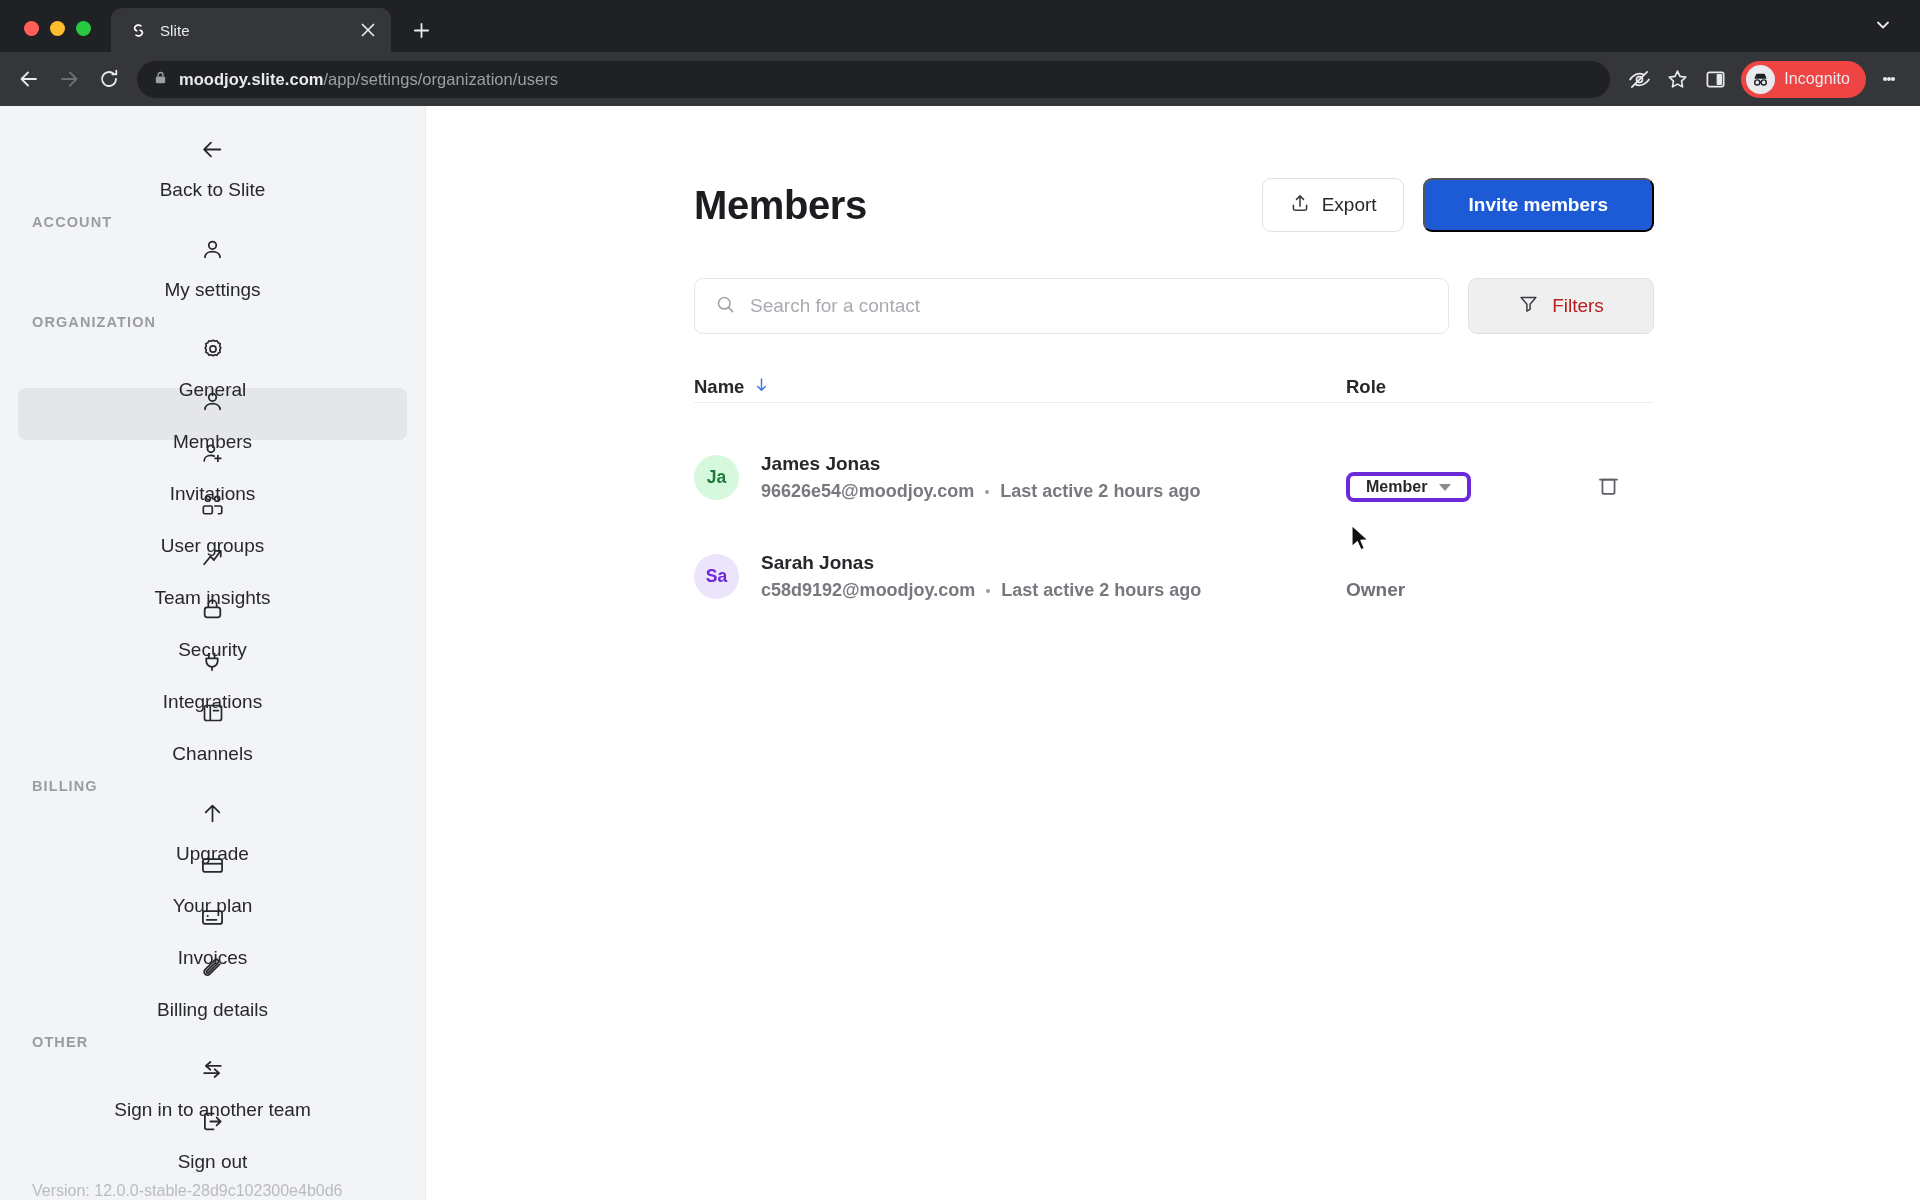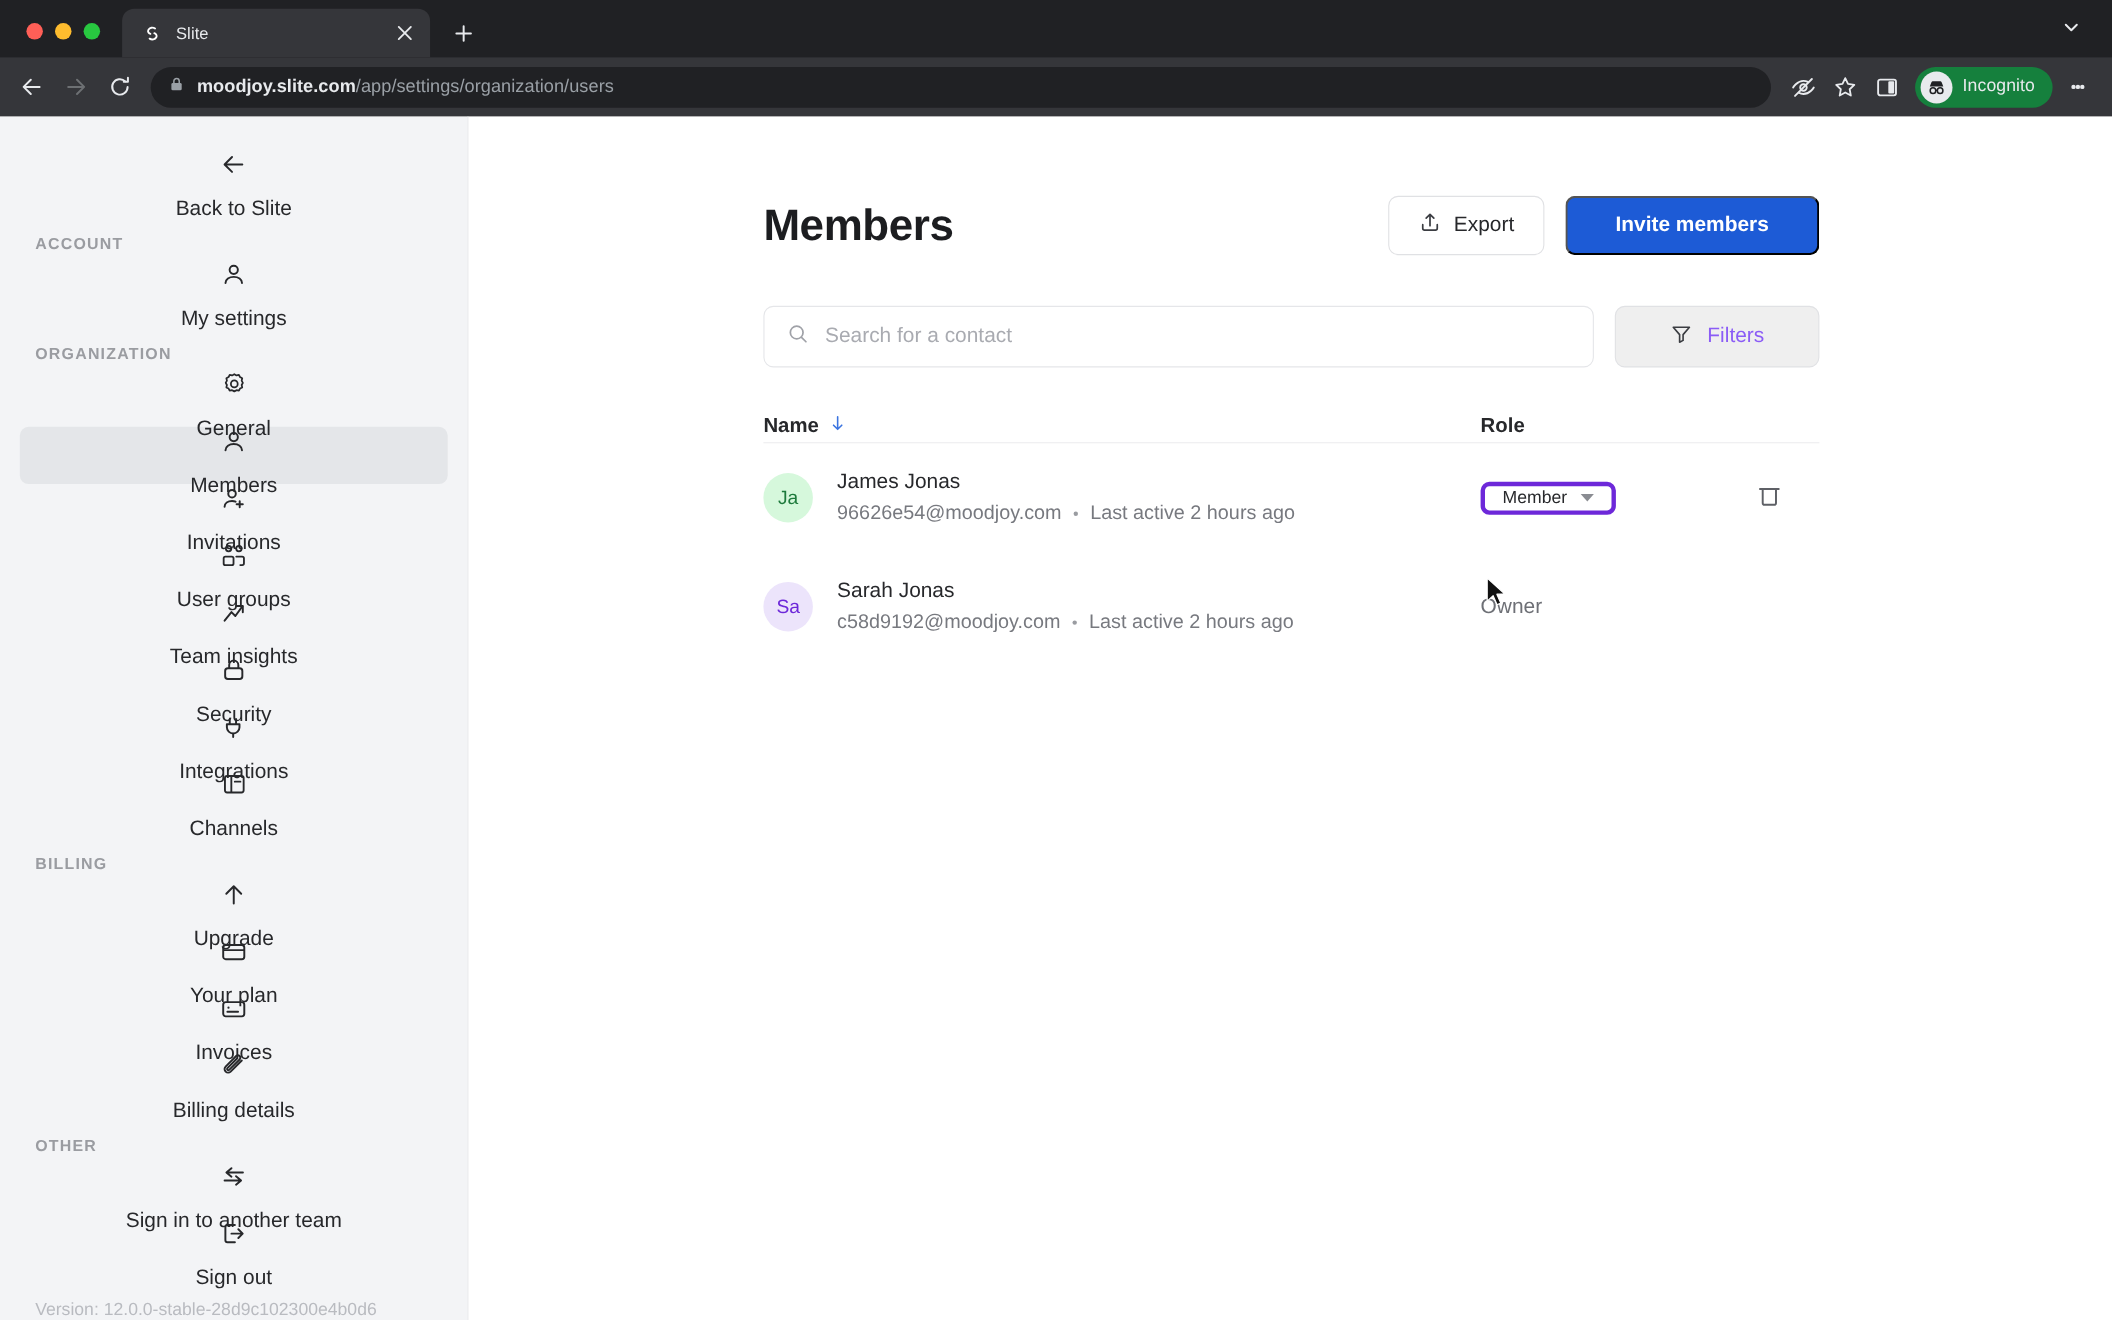--- a/index.html
+++ b/index.html
@@ -51,21 +51,21 @@
     justify-content: center; flex: 0 0 38px;
   }
   .omnibox {
     flex: 1; height: 37px; background: #202124; border-radius: 19px; margin: 0 9px 0 7px;
     display: flex; align-items: center; padding: 0 16px; gap: 11px; min-width: 0;
   }
   .omnibox-text { font-size: 16.5px; color: #9aa0a6; white-space: nowrap; letter-spacing: .05px; }
   .omnibox-text b { color: #e8eaed; font-weight: 700; }
   .tb-icon { width: 36px; height: 36px; border-radius: 50%; display: flex; align-items: center; justify-content: center; flex:0 0 36px;}
   .incognito-chip {
-    height: 37px; background: #15803d; border-radius: 19px; display: flex; align-items: center;
+    height: 37px; background: #ef4444; border-radius: 19px; display: flex; align-items: center;
     padding: 0 16px 0 5px; gap: 9px; margin-left: 6px;
   }
   .incog-avatar {
     width: 29px; height: 29px; border-radius: 50%; background: #e8eaed;
     display: flex; align-items: center; justify-content: center;
   }
   .incog-label { color: #e8eaed; font-size: 16px; letter-spacing: .1px; }
   .kebab { width: 34px; height: 34px; display: flex; align-items: center; justify-content: center; margin-left: 4px; flex:0 0 34px;}
   .kebab span { display: block; width: 4px; height: 4px; border-radius: 50%; background: #e8eaed; margin: 2px 0; }
 
@@ -112,32 +112,32 @@
     flex: 1; height: 56px; border: 1px solid #e5e6e9; border-radius: 9px; display: flex;
     align-items: center; gap: 14px; padding: 0 20px; background: #fff;
   }
   .searchbox input {
     border: none; outline: none; font-size: 19px; color: #27282b; flex: 1;
     font-family: "Liberation Sans", sans-serif; background: transparent;
   }
   .searchbox input::placeholder { color: #a9abb1; }
   .filters-btn {
     width: 186px; height: 56px; border: 1px solid #e0e1e4; border-radius: 9px;
-    display: flex; align-items: center; justify-content: center; gap: 13px; font-size: 19px; color: #8b5cf6;
+    display: flex; align-items: center; justify-content: center; gap: 13px; font-size: 19px; color: #b91c1c;
   }
 
   .table-head {
     display: flex; align-items: center; padding-bottom: 4px; border-bottom: 1px solid #ededef;
   }
   .th { font-size: 18.5px; font-weight: 700; color: #27282b; display: flex; align-items: center; gap: 9px; }
   .th-name { flex: 1; }
   .th-role { width: 216px; }
   .th-actions { width: 92px; }
 
-  .row { display: flex; align-items: center; height: 99px; }
+  .row { display: flex; align-items: flex-end; height: 99px; font-weight: bold; }
   .row-user { flex: 1; display: flex; align-items: center; gap: 22px; }
   .avatar {
     width: 45px; height: 45px; border-radius: 50%; display: flex; align-items: center;
     justify-content: center; font-size: 17.5px; flex: 0 0 45px;
   }
   .user-name { font-size: 19px; color: #27282b; margin-bottom: 6px; }
   .user-meta { font-size: 18px; color: #77797f; display: flex; align-items: center; gap: 11px; }
   .dot { width: 4px; height: 4px; border-radius: 50%; background: #9a9ca1; display:inline-block; }
   .row-role { width: 216px; display: flex; align-items: center; }
   .role-select {

